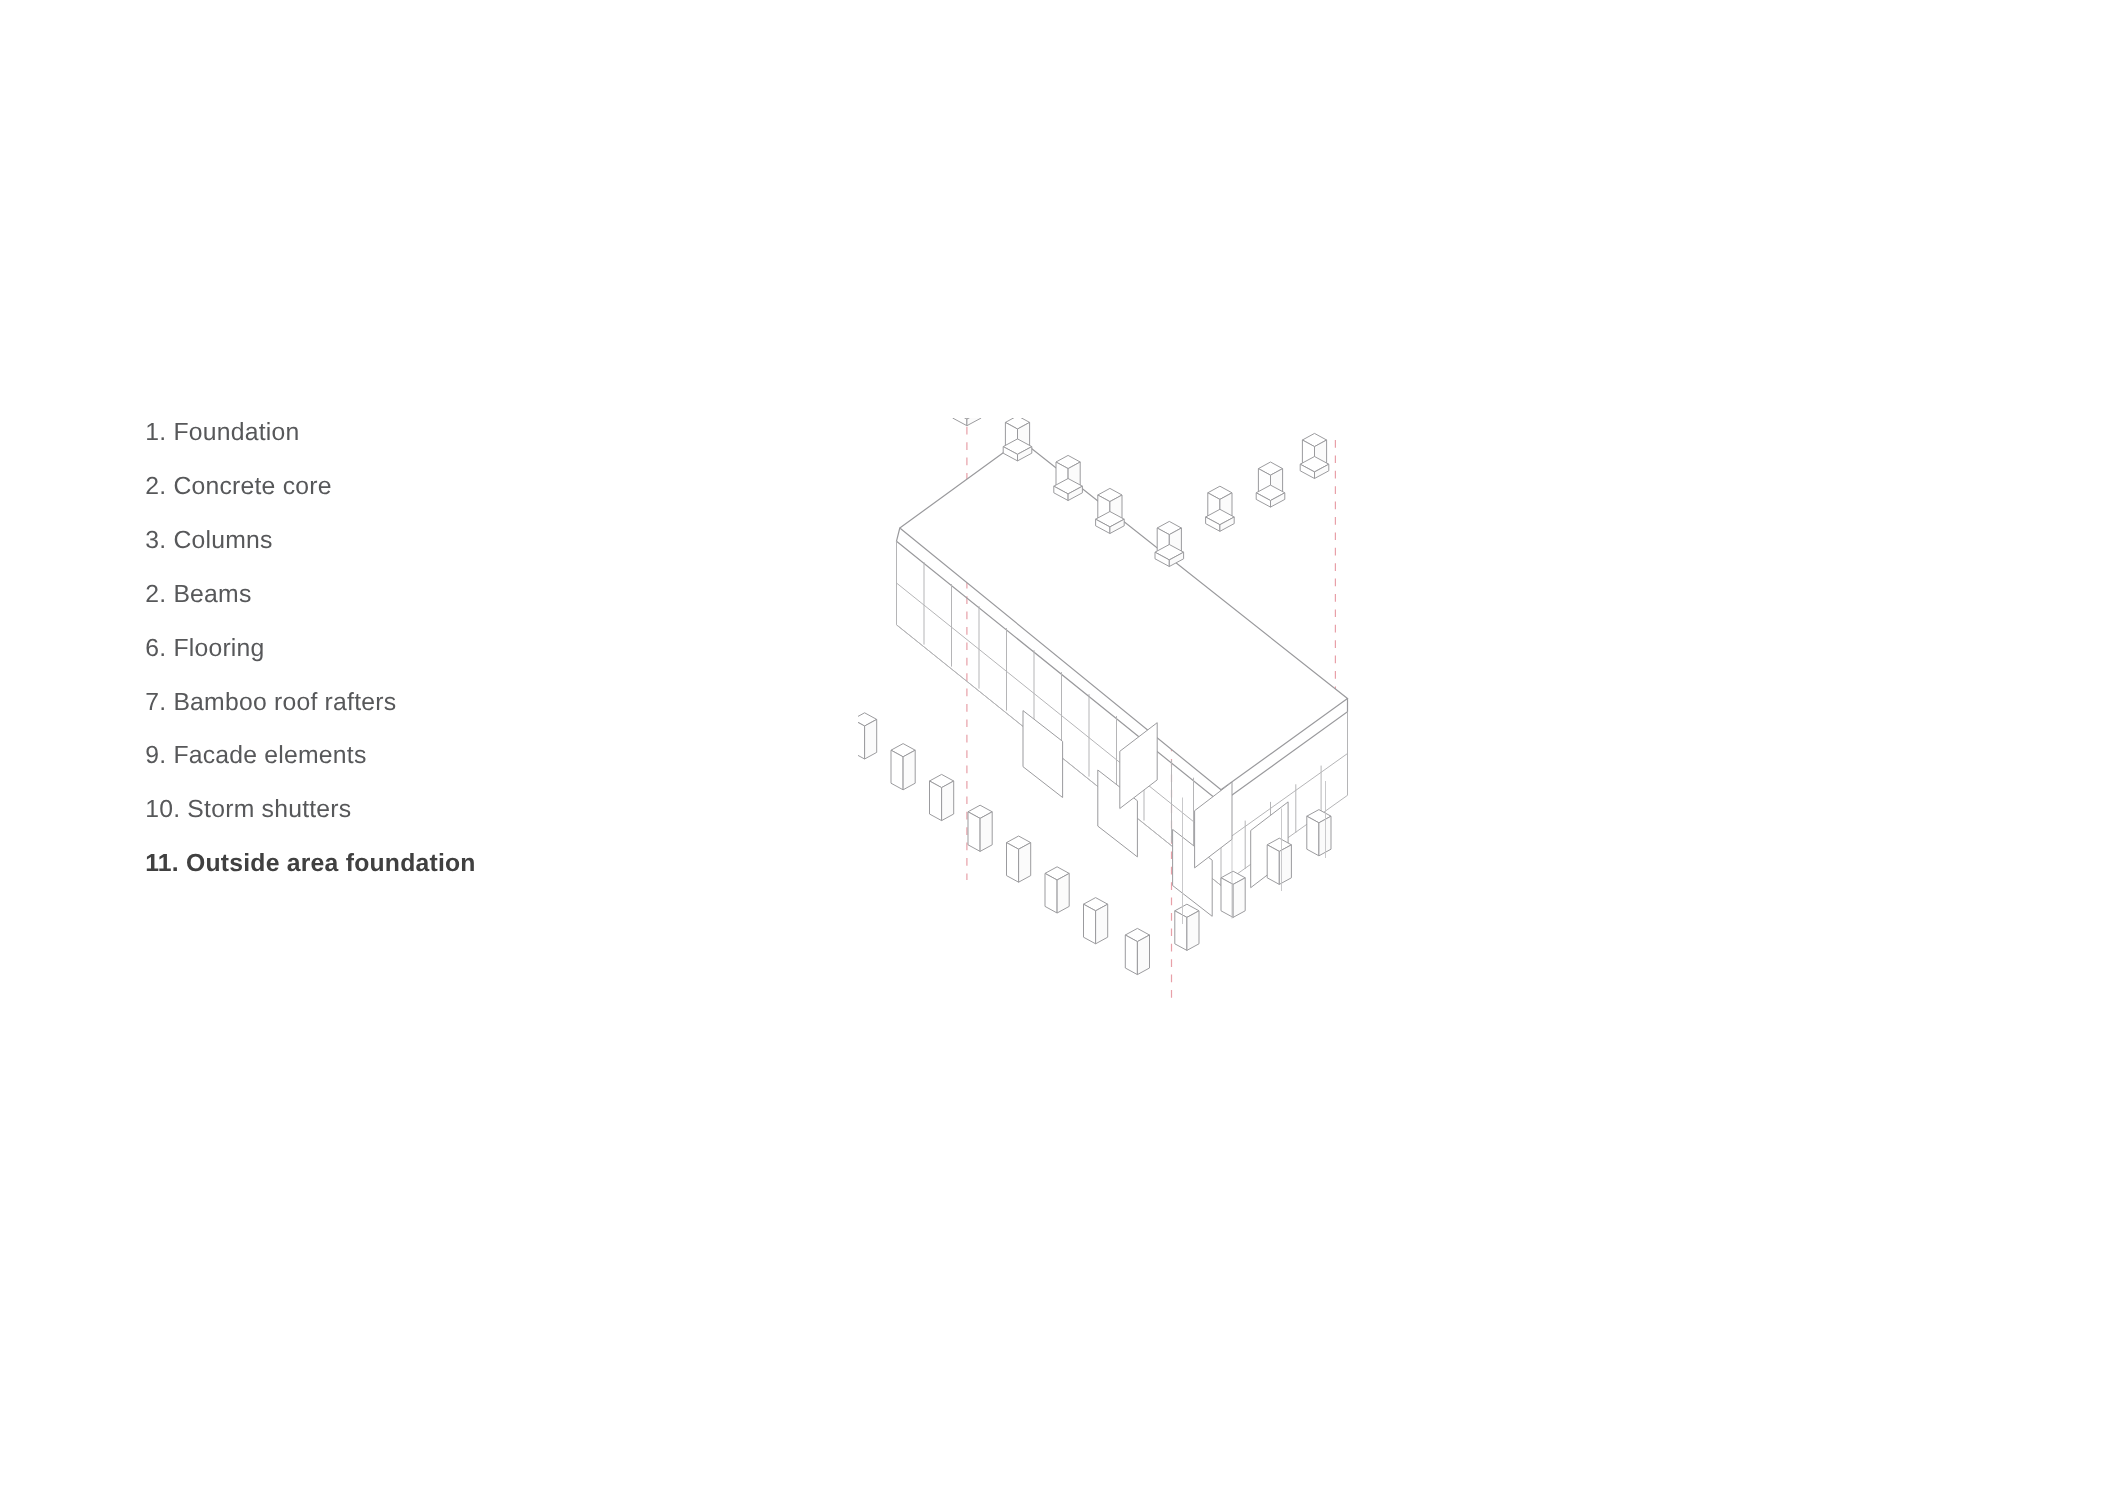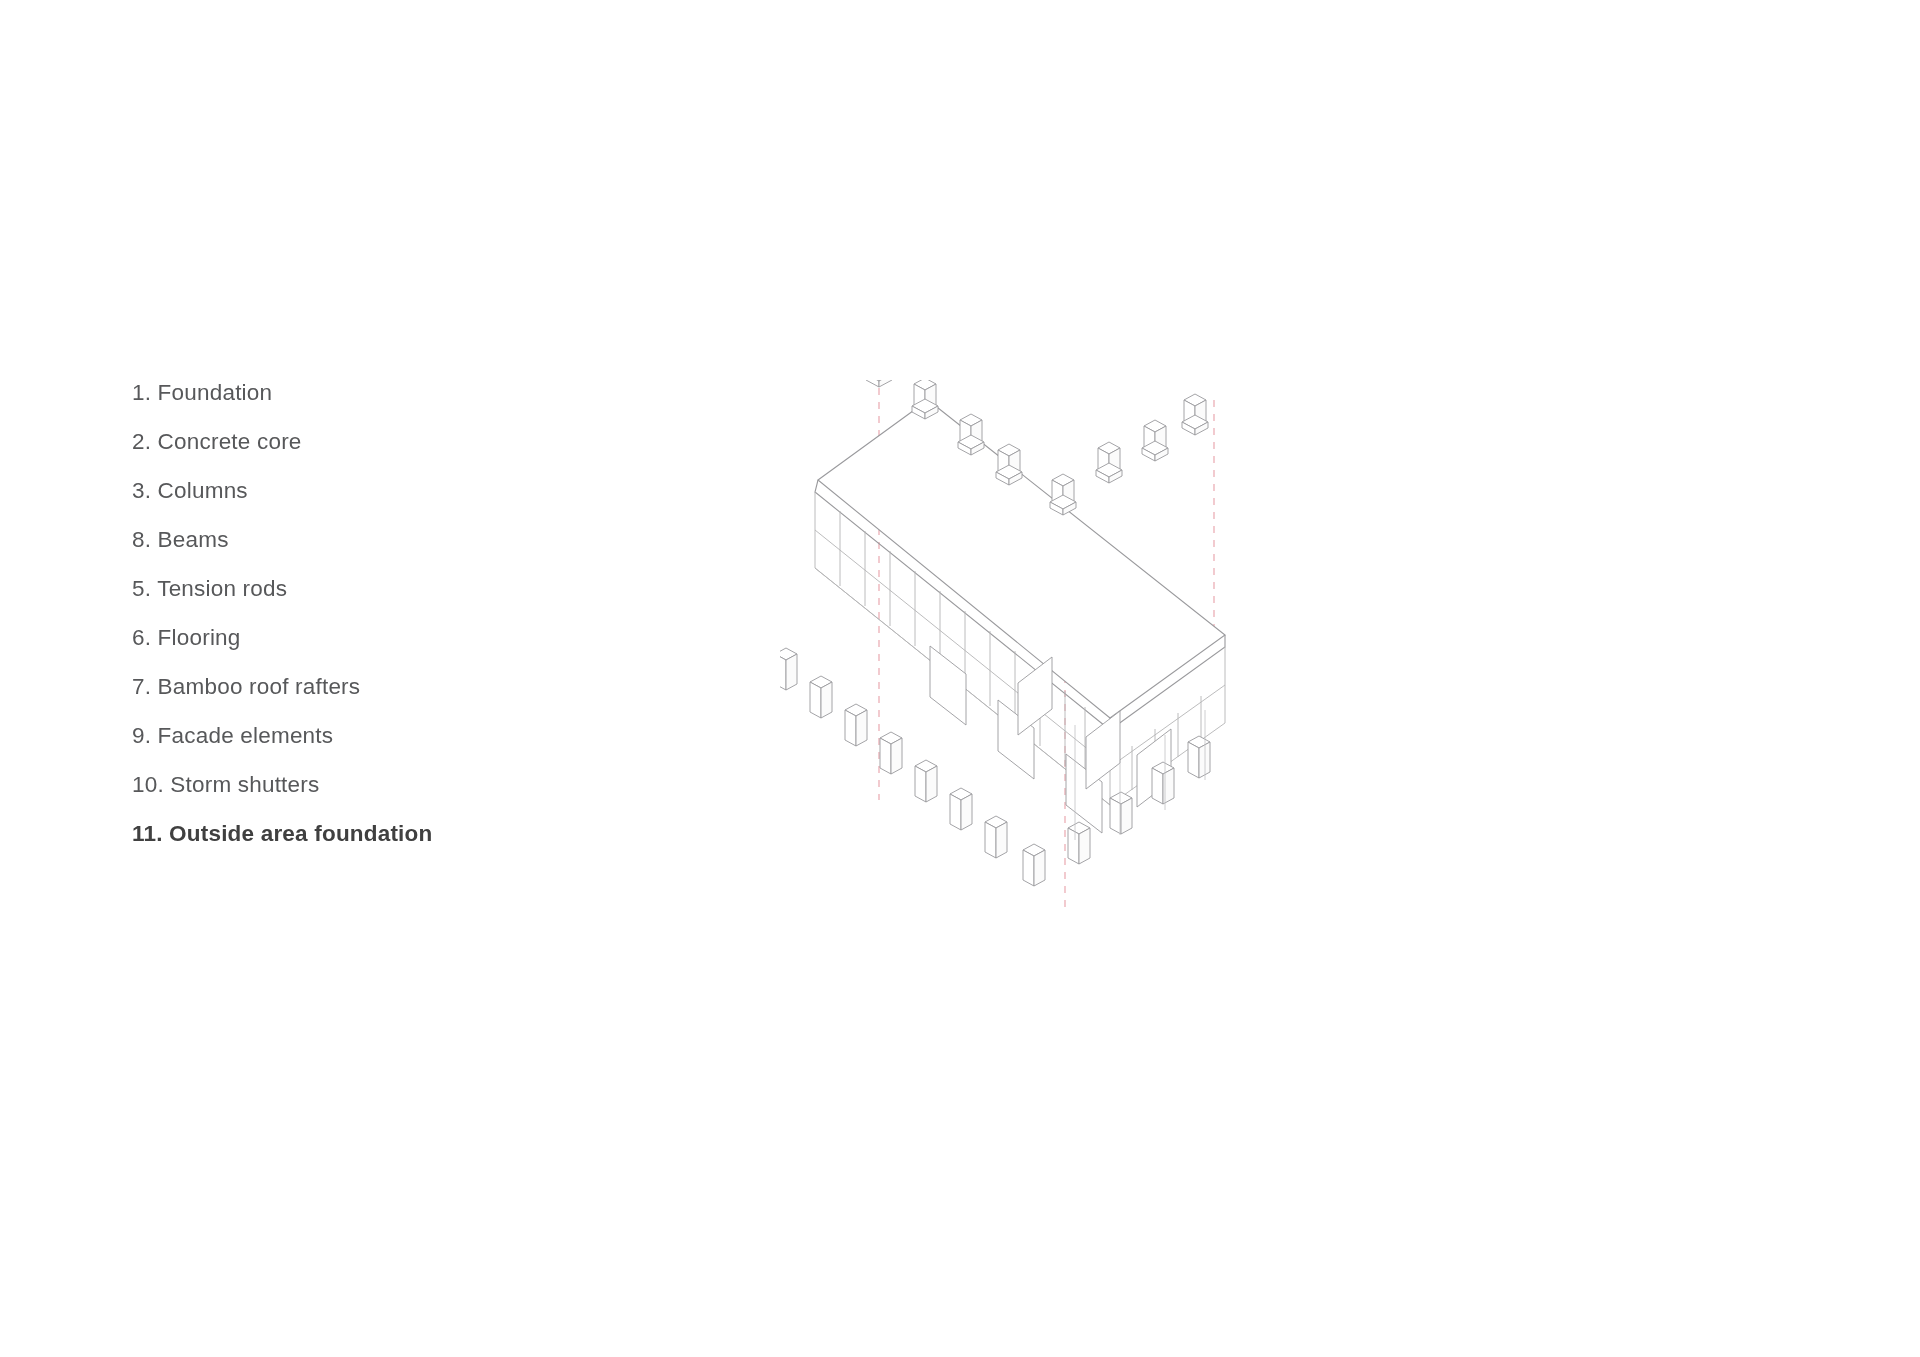--- a/index.html
+++ b/index.html
@@ -54,22 +54,21 @@
 </style>
 </head>
 <body>
 
 <div id="page">
 
   <div id="legend">
     <div class="legend-item">1. Foundation</div>
     <div class="legend-item">2. Concrete core</div>
     <div class="legend-item">3. Columns</div>
-    <div class="legend-item">8. Beams</div>
-    <div class="legend-item">5. Tension rods</div>
+    <div class="legend-item">2. Beams</div>
     <div class="legend-item">6. Flooring</div>
     <div class="legend-item">7. Bamboo roof rafters</div>
     <div class="legend-item">9. Facade elements</div>
     <div class="legend-item">10. Storm shutters</div>
     <div class="legend-item active">11. Outside area foundation</div>
   </div>
 
   <div id="drawing">
     <svg width="1100" height="760" viewBox="0 0 1100 760" xmlns="http://www.w3.org/2000/svg">
       <defs>

